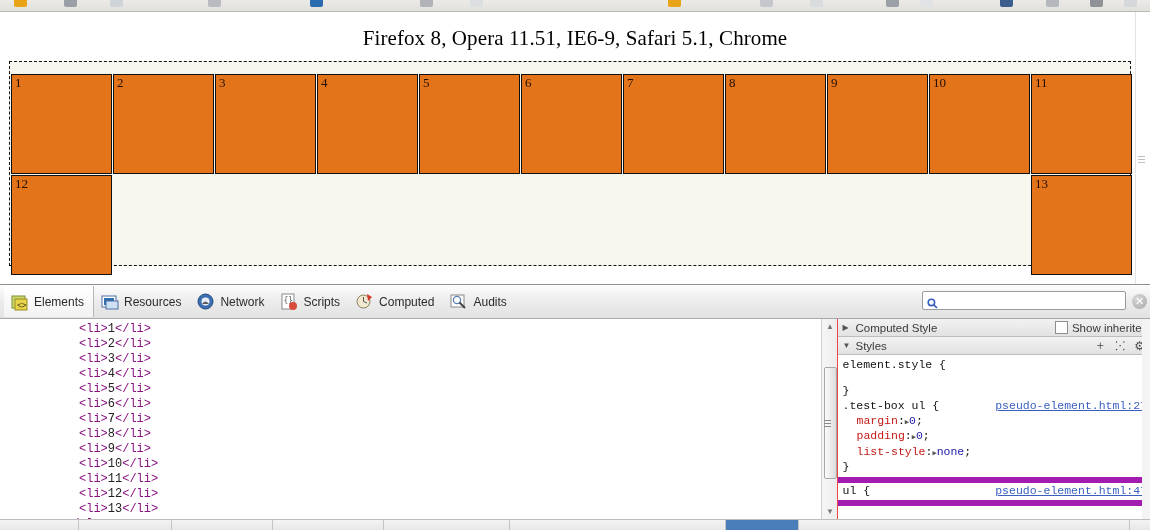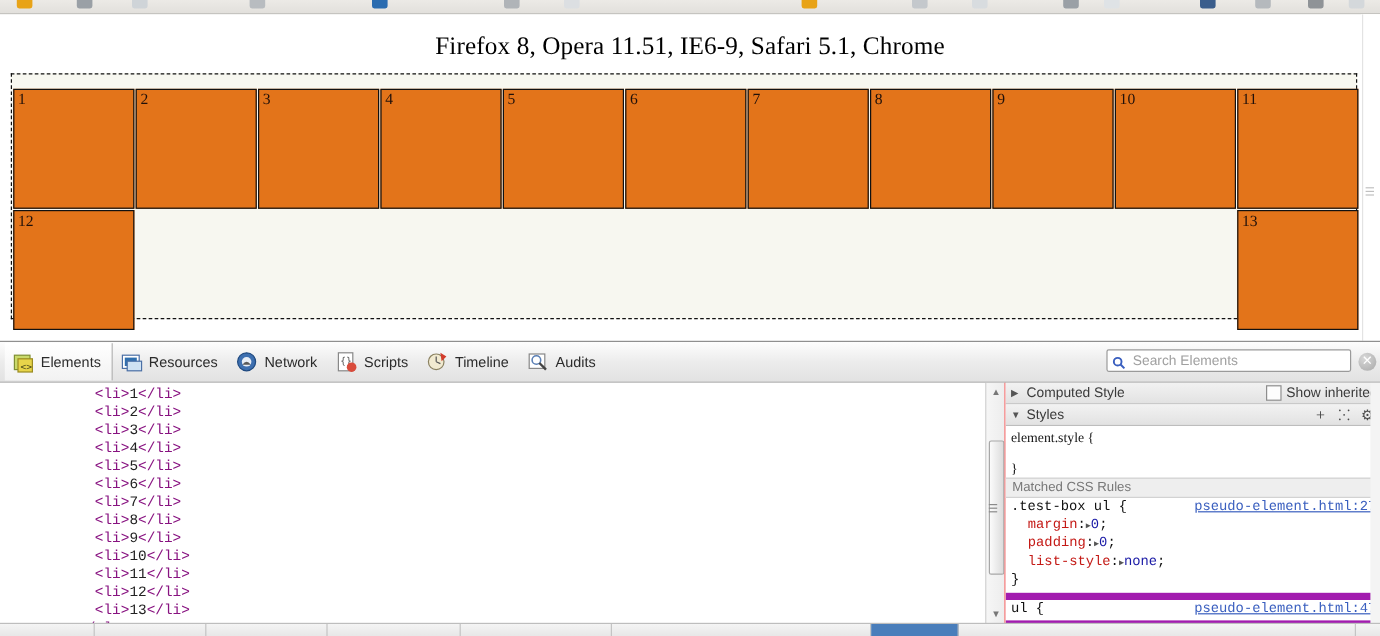--- a/index.html
+++ b/index.html
@@ -245,21 +245,21 @@
   .sp-icons {
     position: absolute;
     right: 5px;
     display: flex;
     align-items: center;
     gap: 9px;
     color: #4a4a4a;
     font-size: 12px;
   }
   .sp-content {
-    font-family: Liberation Serif, serif;
+    font-family: Liberation Mono, monospace;
     font-size: 11.5px;
     line-height: 14.5px;
     color: #111111;
     padding: 3px 0 0 4px;
     white-space: pre;
   }
   .sp-subheader {
     height: 15px;
     background: #eeeeee;
     border-top: 1px solid #d2d2d2;
@@ -425,38 +425,37 @@
             </svg></span>
           <span>Scripts</span>
         </div>
         <div class="dt-tab">
           <span class="tab-ico"><svg width="19" height="19">
               <circle cx="8.5" cy="9.5" r="6.5" fill="#f1ead0" stroke="#8a8160"></circle>
               <line x1="8.5" y1="9.5" x2="8.5" y2="5" stroke="#555"></line>
               <line x1="8.5" y1="9.5" x2="12" y2="11" stroke="#555"></line>
               <path d="M12 2 l5 3 -4 4 z" fill="#d23b2b"></path>
             </svg></span>
-          <span>Timeline</span>
+          <span>Computed</span>
         </div>
         <div class="dt-tab">
           <span class="tab-ico"><svg width="19" height="19">
               <rect x="2" y="3" width="13" height="12" fill="#fff" stroke="#888"></rect>
               <circle cx="8" cy="8" r="3.6" fill="none" stroke="#5a7fb5" stroke-width="1.3"></circle>
               <line x1="10.5" y1="10.5" x2="16" y2="16" stroke="#444" stroke-width="2"></line>
             </svg></span>
           <span>Audits</span>
         </div>
         <div class="dt-search-wrap">
         <span style="display:inline-block;width:11px;height:11px;position:relative;">
           <svg width="11" height="11" viewBox="0 0 11 11">
               <circle cx="4.4" cy="4.4" r="3.2" fill="none" stroke="#3a5fbf" stroke-width="1.6"></circle>
               <line x1="6.8" y1="6.8" x2="10" y2="10" stroke="#3a5fbf" stroke-width="1.7"></line>
             </svg>
         </span>
-        <input type="text" placeholder="Search Elements" style="">
       </div>
       <div class="dt-close">✕</div>
     </div>
 
     <div class="dt-body">
 
       <div class="dom-panel">
         <div class="dom-tree" id="domTree"><div><span class="tagpunct">&lt;li&gt;</span><span class="nodetext">1</span><span class="tagpunct">&lt;/li&gt;</span></div><div><span class="tagpunct">&lt;li&gt;</span><span class="nodetext">2</span><span class="tagpunct">&lt;/li&gt;</span></div><div><span class="tagpunct">&lt;li&gt;</span><span class="nodetext">3</span><span class="tagpunct">&lt;/li&gt;</span></div><div><span class="tagpunct">&lt;li&gt;</span><span class="nodetext">4</span><span class="tagpunct">&lt;/li&gt;</span></div><div><span class="tagpunct">&lt;li&gt;</span><span class="nodetext">5</span><span class="tagpunct">&lt;/li&gt;</span></div><div><span class="tagpunct">&lt;li&gt;</span><span class="nodetext">6</span><span class="tagpunct">&lt;/li&gt;</span></div><div><span class="tagpunct">&lt;li&gt;</span><span class="nodetext">7</span><span class="tagpunct">&lt;/li&gt;</span></div><div><span class="tagpunct">&lt;li&gt;</span><span class="nodetext">8</span><span class="tagpunct">&lt;/li&gt;</span></div><div><span class="tagpunct">&lt;li&gt;</span><span class="nodetext">9</span><span class="tagpunct">&lt;/li&gt;</span></div><div><span class="tagpunct">&lt;li&gt;</span><span class="nodetext">10</span><span class="tagpunct">&lt;/li&gt;</span></div><div><span class="tagpunct">&lt;li&gt;</span><span class="nodetext">11</span><span class="tagpunct">&lt;/li&gt;</span></div><div><span class="tagpunct">&lt;li&gt;</span><span class="nodetext">12</span><span class="tagpunct">&lt;/li&gt;</span></div><div><span class="tagpunct">&lt;li&gt;</span><span class="nodetext">13</span><span class="tagpunct">&lt;/li&gt;</span></div><div class="tagpunct" style="padding-left: 0px; margin-left: -14px;">&lt;/ul&gt;</div></div>
         <div class="dom-scrollbar">
           <div class="sb-arrow" style="top:0">▲</div>
@@ -485,21 +484,20 @@
           <span class="sp-icons">
             <span>＋</span>
             <span>⁙</span>
             <span>⚙</span>
           </span>
         </div>
 
         <div class="sp-content">element.style {</div>
         <div class="sp-content" style="padding-top:11px">}</div>
 
-        <div class="sp-subheader">Matched CSS Rules</div>
 
         <div id="cssRules">
             <div class="rule-block"><span class="selector">.test-box ul {</span><span class="srclink">pseudo-element.html:27</span><br><span class="prop"><span class="propname">margin</span><span style="color:#111">:</span><span class="disc-tri">▶</span><span class="propval">0</span><span style="color:#111">;</span></span><br><span class="prop"><span class="propname">padding</span><span style="color:#111">:</span><span class="disc-tri">▶</span><span class="propval">0</span><span style="color:#111">;</span></span><br><span class="prop"><span class="propname">list-style</span><span style="color:#111">:</span><span class="disc-tri">▶</span><span class="propval">none</span><span style="color:#111">;</span></span><br><span class="selector">}</span></div>
             <div class="rule-block"><span class="selector">ul {</span><span class="srclink">pseudo-element.html:47</span></div>
           </div>
 
         <div class="sp-scrollbar"></div>
       </div>
     </div>
 

